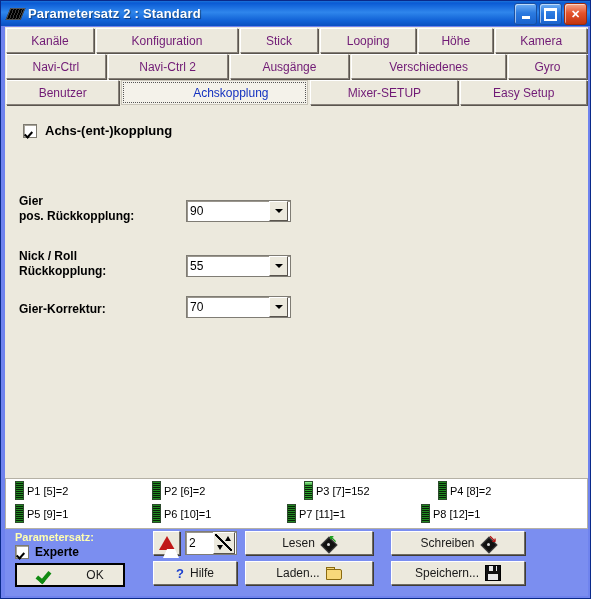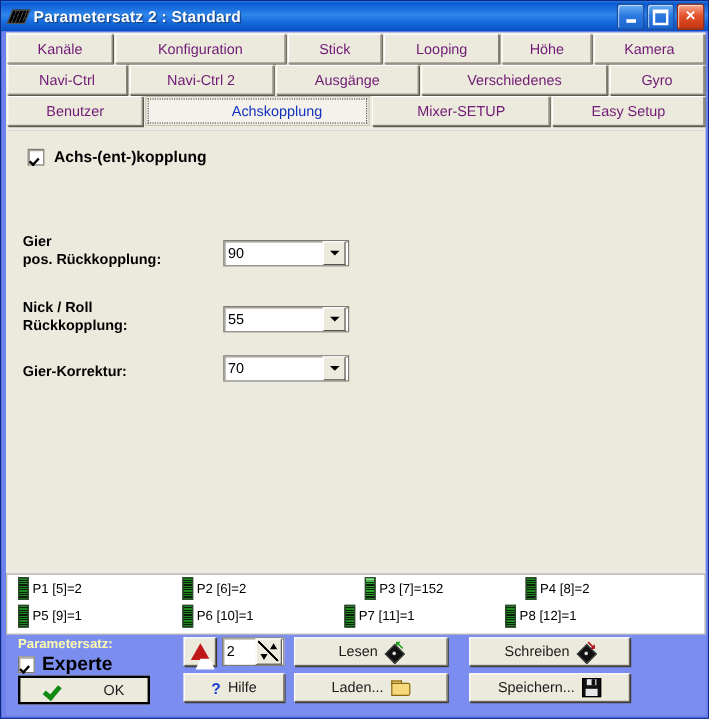--- a/index.html
+++ b/index.html
@@ -145,21 +145,21 @@
   
   .bottombar{
     position:absolute;left:4px;top:528px;width:583px;height:67px;
     background:#7b8ef0;
   }
   .paramgroup{
     position:absolute;left:6px;top:2px;width:122px;height:59px;
   }
   .pg-title{font-size:11px;font-weight:bold;color:#ffffb0;position:absolute;left:4px;top:0;}
   .pg-chk{position:absolute;left:4px;top:14px;display:flex;align-items:center;}
-  .pg-chk .lbl{margin-left:6px;font-size:16px;font-weight:bold;color:#000;}
+  .pg-chk .lbl{margin-left:6px;font-size:12px;font-weight:bold;color:#000;}
   .btn{
     background:#ece9dd;
     border-top:1px solid #ffffff;
     border-left:1px solid #ffffff;
     border-right:1px solid #6e6a62;
     border-bottom:1px solid #6e6a62;
     box-shadow:1px 1px 0 #3f3c36;
     display:flex;align-items:center;justify-content:center;gap:6px;
     font-size:12px;color:#1a1a1a;cursor:pointer;
     box-sizing:border-box;user-select:none;

